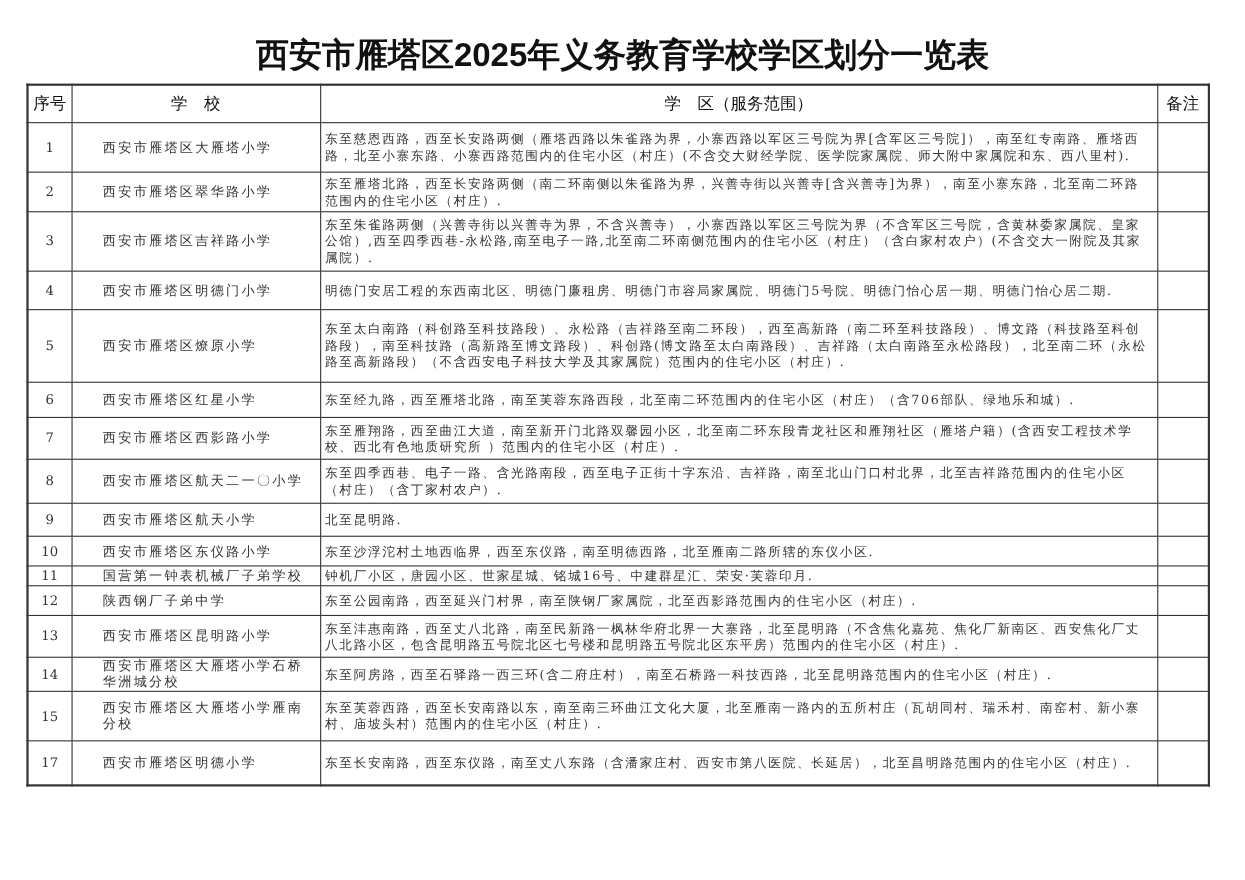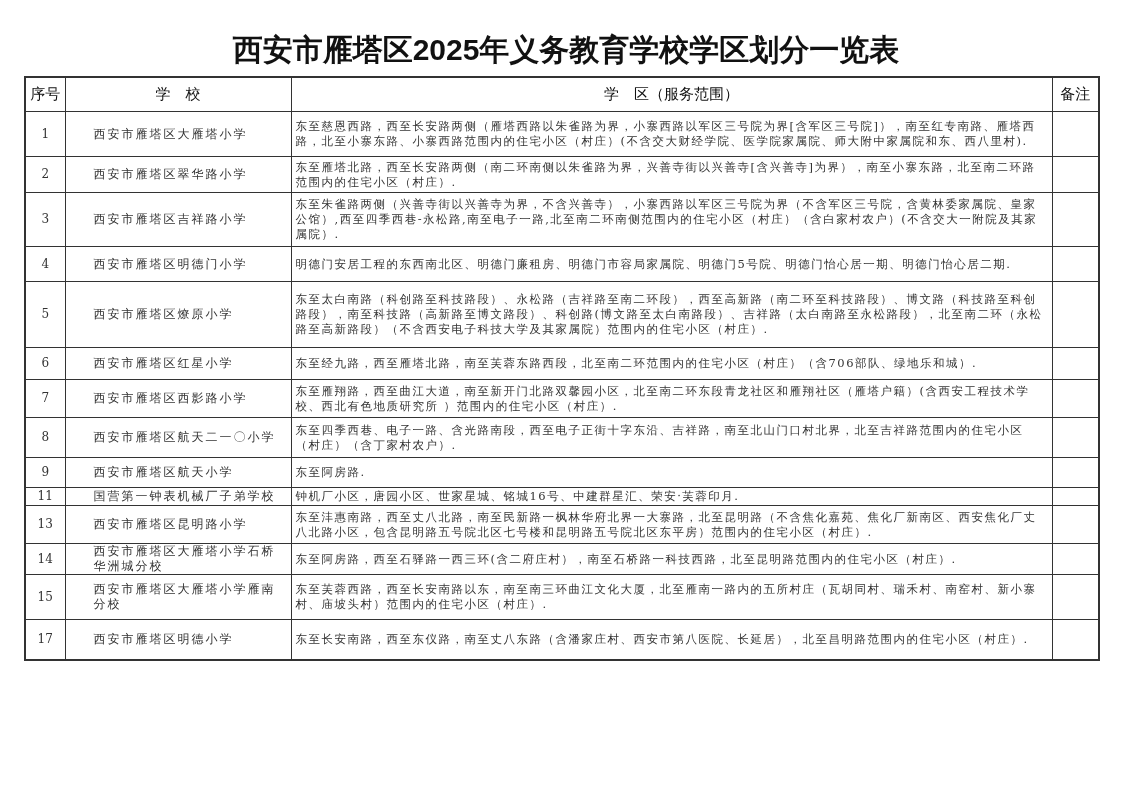--- a/index.html
+++ b/index.html
@@ -84,27 +84,39 @@
       </tr>
       <tr style="height: 40px;">
         <td class="seq">8</td>
         <td class="school">西安市雁塔区航天二一〇小学</td>
         <td class="range">东至四季西巷、电子一路、含光路南段，西至电子正街十字东沿、吉祥路，南至北山门口村北界，北至吉祥路范围内的住宅小区（村庄）（含丁家村农户）.</td>
         <td class="remarks"></td>
       </tr>
       <tr style="height: 30px;">
         <td class="seq">9</td>
         <td class="school">西安市雁塔区航天小学</td>
-        <td class="range">东至阿房路.</td>
+        <td class="range">北至昆明路.</td>
+        <td class="remarks"></td>
+      </tr>
+      <tr style="height: 27px;">
+        <td class="seq">10</td>
+        <td class="school">西安市雁塔区东仪路小学</td>
+        <td class="range">东至沙浮沱村土地西临界，西至东仪路，南至明德西路，北至雁南二路所辖的东仪小区.</td>
         <td class="remarks"></td>
       </tr>
       <tr style="height: 17px;">
         <td class="seq">11</td>
         <td class="school">国营第一钟表机械厂子弟学校</td>
         <td class="range">钟机厂小区，唐园小区、世家星城、铭城16号、中建群星汇、荣安·芙蓉印月.</td>
+        <td class="remarks"></td>
+      </tr>
+      <tr style="height: 27px;">
+        <td class="seq">12</td>
+        <td class="school">陕西钢厂子弟中学</td>
+        <td class="range">东至公园南路，西至延兴门村界，南至陕钢厂家属院，北至西影路范围内的住宅小区（村庄）.</td>
         <td class="remarks"></td>
       </tr>
       <tr style="height: 38px;">
         <td class="seq">13</td>
         <td class="school">西安市雁塔区昆明路小学</td>
         <td class="range">东至沣惠南路，西至丈八北路，南至民新路一枫林华府北界一大寨路，北至昆明路（不含焦化嘉苑、焦化厂新南区、西安焦化厂丈八北路小区，包含昆明路五号院北区七号楼和昆明路五号院北区东平房）范围内的住宅小区（村庄）.</td>
         <td class="remarks"></td>
       </tr>
       <tr style="height: 29px;">
         <td class="seq">14</td>

